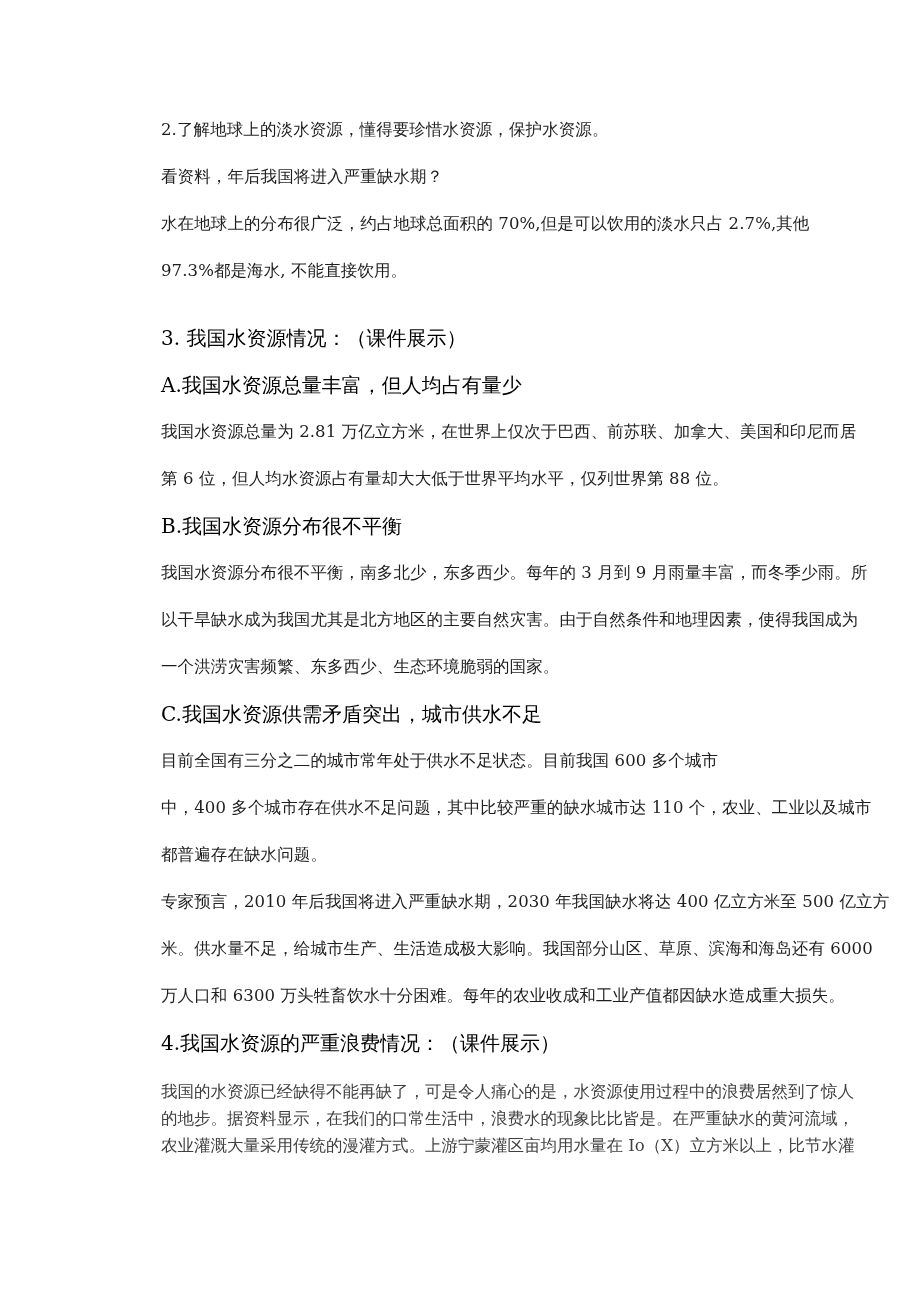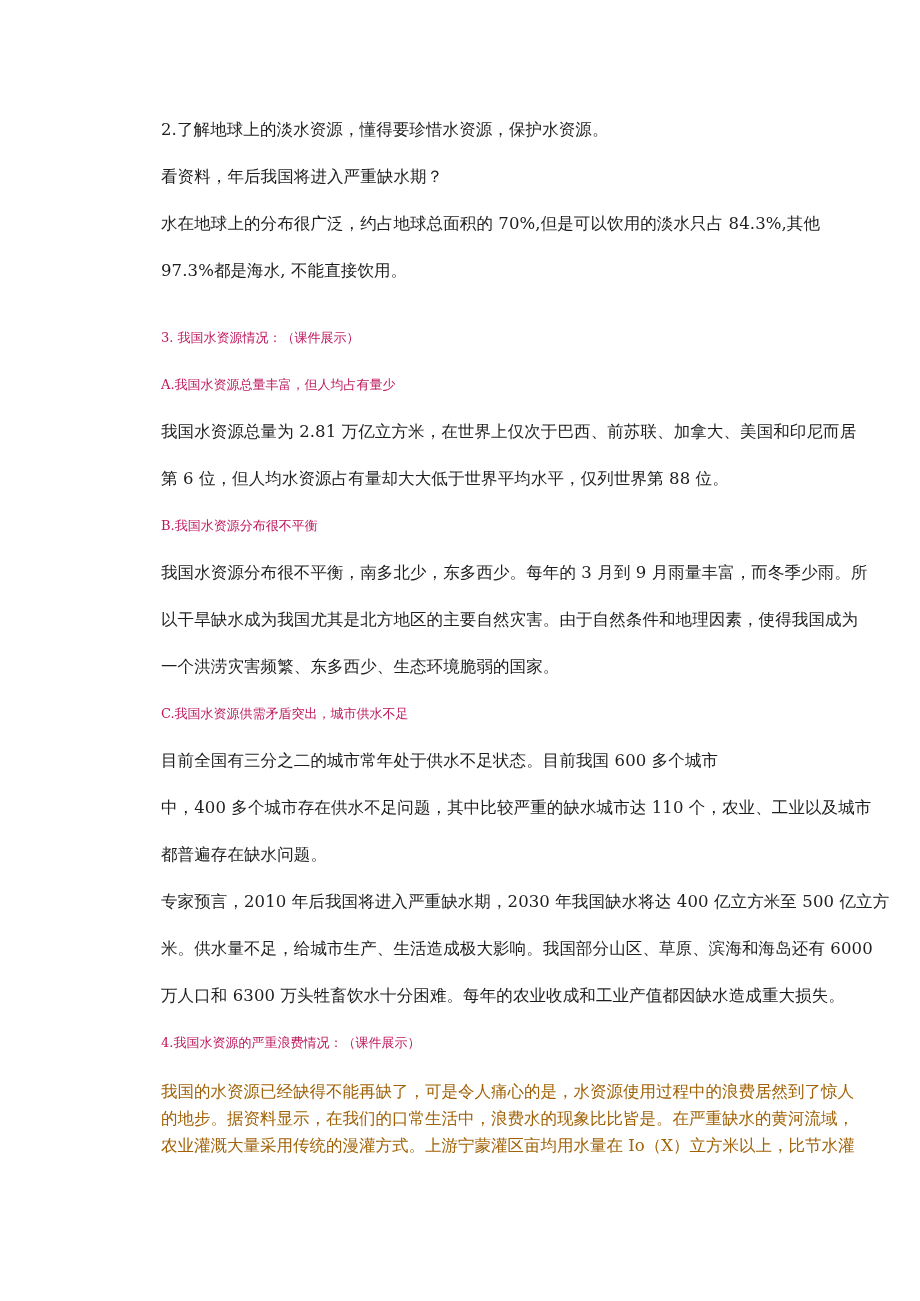--- a/index.html
+++ b/index.html
@@ -35,50 +35,50 @@
   .loose {
     font-size: 16.5px;
     line-height: 24px;
     margin: 0 0 23px 0;
     color: #1e1e1e;
     white-space: nowrap;
     letter-spacing: 0.1px;
   }
   
   .sec {
-    font-size: 13px;
+    font-size: 20px;
     line-height: 24px;
     margin: 0 0 23px 0;
-    color: #be185d;
+    color: #000000;
     white-space: nowrap;
   }
   
   .tight {
     font-size: 16.5px;
     line-height: 27px;
     margin: 0;
-    color: #a16207;
+    color: #404040;
     white-space: nowrap;
   }
   .tight-block {
     margin-top: 10px;
   }
   .spacer-md { height: 20px; }
 </style>
 </head>
 <body>
 
 <div class="page">
   <div class="content">
 
     <p class="loose">2.了解地球上的淡水资源，懂得要珍惜水资源，保护水资源。</p>
 
     <p class="loose">看资料，年后我国将进入严重缺水期？</p>
 
-    <p class="loose">水在地球上的分布很广泛，约占地球总面积的 70%,但是可以饮用的淡水只占 84.3%,其他</p>
+    <p class="loose">水在地球上的分布很广泛，约占地球总面积的 70%,但是可以饮用的淡水只占 2.7%,其他</p>
 
     <p class="loose">97.3%都是海水, 不能直接饮用。</p>
 
     <div class="spacer-md"></div>
 
     <p class="sec">3. 我国水资源情况：（课件展示）</p>
 
     <p class="sec">A.我国水资源总量丰富，但人均占有量少</p>
 
     <p class="loose">我国水资源总量为 2.81 万亿立方米，在世界上仅次于巴西、前苏联、加拿大、美国和印尼而居</p>

